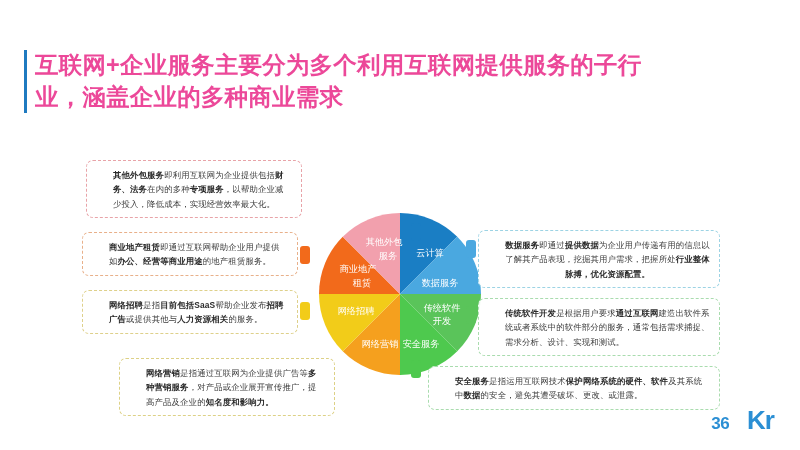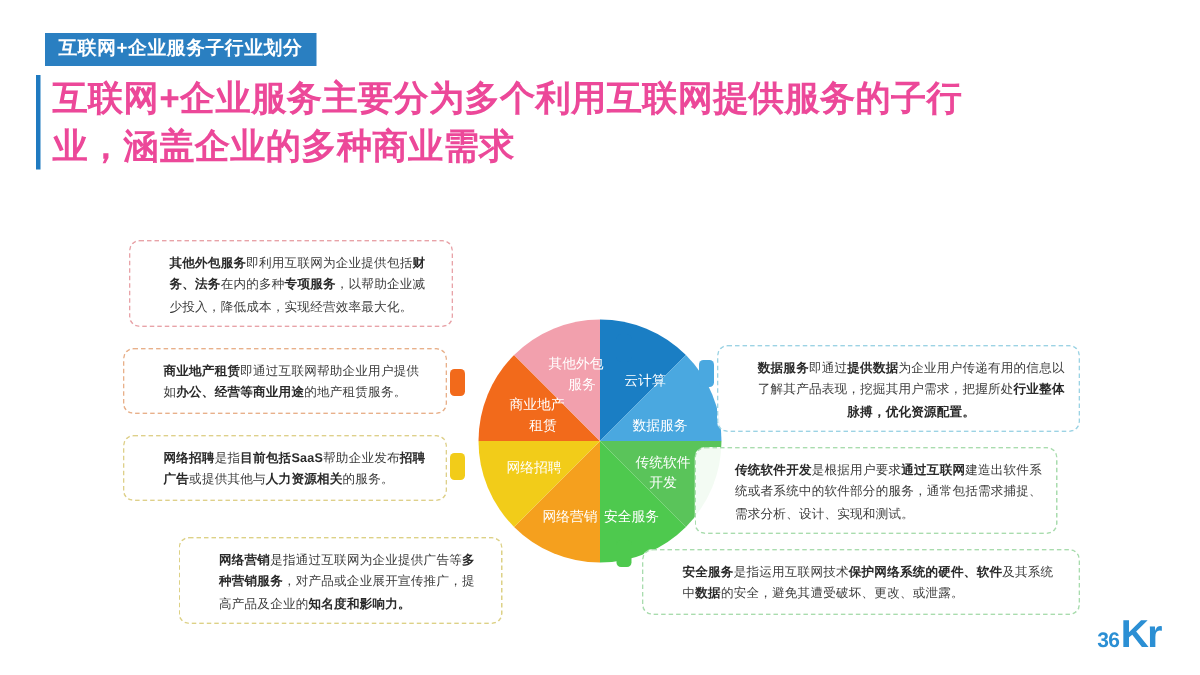--- a/index.html
+++ b/index.html
@@ -73,49 +73,48 @@
   }
   .box b { font-weight: bold; color: #2a2a2a; }
 
   .box-l1 { left: 86px;  top: 160px; width: 216px; border-color: #e8a3a8; }
   .box-l2 { left: 82px;  top: 232px; width: 216px; border-color: #e8b08a; }
   .box-l3 { left: 82px;  top: 290px; width: 216px; border-color: #ded08a; }
   .box-l4 { left: 86px;  top: 358px; width: 216px; border-color: #ddd186; margin-left: 33px; }
 
   .box-r1 { left: 428px; top: 158px; width: 292px; border-color: #9fc6e8; }
   .box-r2 { left: 478px; top: 230px; width: 242px; border-color: #9cd3e4; text-align: center; }
-  .box-r3 { left: 463px; top: 298px; width: 242px; border-color: #a9dcae; }
+  .box-r3 { left: 478px; top: 298px; width: 242px; border-color: #a9dcae; }
   .box-r4 { left: 428px; top: 366px; width: 292px; border-color: #a9dcae; }
 
   
   .tab {
     position: absolute;
     width: 10px; height: 18px;
     border-radius: 3px;
   }
 
   
   .logo {
     position: absolute;
     right: 26px; bottom: 16px;
     display: flex;
     align-items: baseline;
     color: #2b8fd4;
     font-weight: bold;
     font-family: "Liberation Sans", "DejaVu Sans", sans-serif;
   }
-  .logo .num { font-size: 14px; letter-spacing: -0.5px; }
-  .logo .kr  { font-size: 26px; letter-spacing: -1px; margin-left: 1px; line-height: 0.9; }
+  .logo .num { font-size: 17px; letter-spacing: -0.5px; }
+  .logo .kr  { font-size: 26px; letter-spacing: -1px; margin-left: 18px; line-height: 0.9; }
 </style>
 </head>
 <body>
 
 <div id="slide">
 
-  <div class="badge">互联网+企业服务子行业划分</div>
 
   <div class="title-wrap">
     <div class="title">互联网+企业服务主要分为多个利用互联网提供服务的子行业，涵盖企业的多种商业需求</div>
   </div>
 
   <div id="pie-wrap">
     <svg id="pie-svg" viewBox="0 0 164 164">
       <g id="pie-slices">
           <path d="M 82 82 L 82 1 A 81 81 0 0 1 139.27564927611036 24.724350723889657 Z" fill="#1a7ec4"></path>
           <path d="M 82 82 L 139.27564927611036 24.724350723889657 A 81 81 0 0 1 163 82 Z" fill="#4aa8e0"></path>

